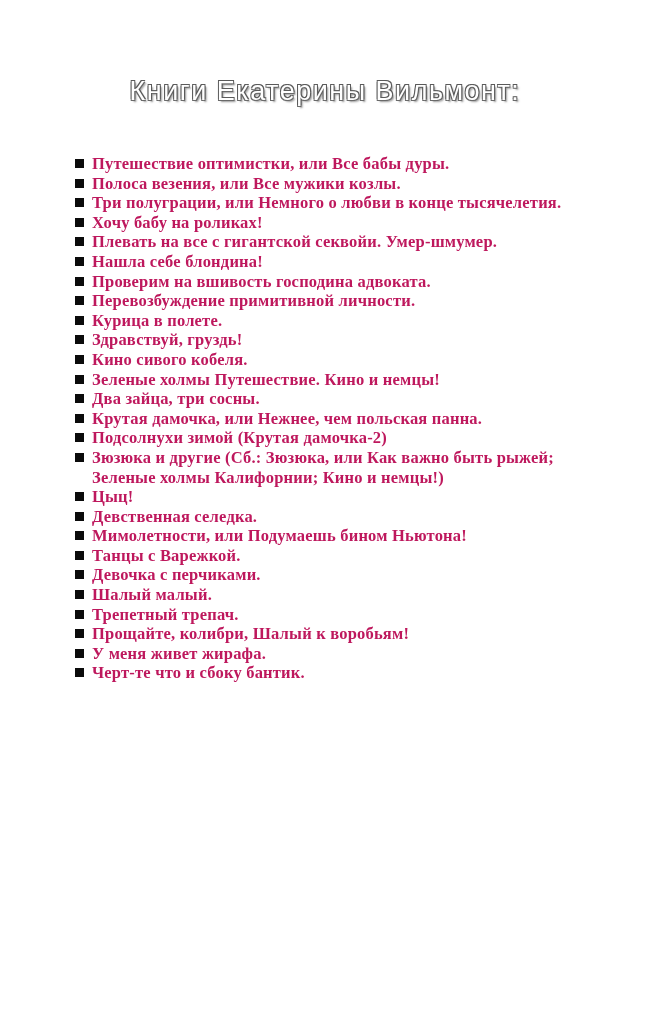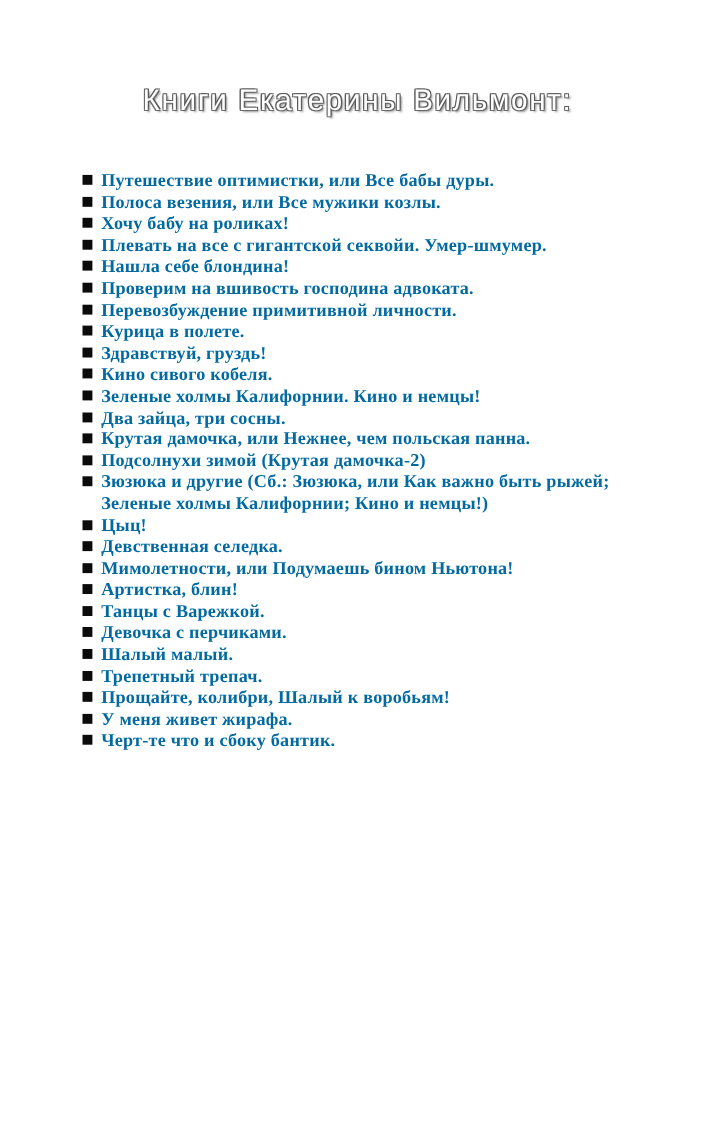--- a/index.html
+++ b/index.html
@@ -44,21 +44,21 @@
     width: 512px;
     list-style: none;
   }
 
   .book-item {
     display: flex;
     align-items: flex-start;
     font-size: 16.5px;
     font-weight: bold;
     line-height: 19.6px;
-    color: #0369a1;
+    color: #be185d;
     letter-spacing: 0.2px;
   }
 
   .bullet {
     flex: 0 0 auto;
     width: 9px;
     height: 9px;
     background: #0b0b0b;
     margin-top: 5px;
     margin-right: 8px;
@@ -79,20 +79,24 @@
     <li class="book-item">
       <span class="bullet"></span>
       <span class="book-text">Путешествие оптимистки, или Все бабы дуры.</span>
     </li>
 
     <li class="book-item">
       <span class="bullet"></span>
       <span class="book-text">Полоса везения, или Все мужики козлы.</span>
     </li>
 
+    <li class="book-item">
+      <span class="bullet"></span>
+      <span class="book-text">Три полуграции, или Немного о любви в конце тысячелетия.</span>
+    </li>
 
     <li class="book-item">
       <span class="bullet"></span>
       <span class="book-text">Хочу бабу на роликах!</span>
     </li>
 
     <li class="book-item">
       <span class="bullet"></span>
       <span class="book-text">Плевать на все с гигантской секвойи. Умер-шмумер.</span>
     </li>
@@ -123,21 +127,21 @@
     </li>
 
 
     <li class="book-item">
       <span class="bullet"></span>
       <span class="book-text">Кино сивого кобеля.</span>
     </li>
 
     <li class="book-item">
       <span class="bullet"></span>
-      <span class="book-text">Зеленые холмы Калифорнии. Кино и немцы!</span>
+      <span class="book-text">Зеленые холмы Путешествие. Кино и немцы!</span>
     </li>
 
     <li class="book-item">
       <span class="bullet"></span>
       <span class="book-text">Два зайца, три сосны.</span>
     </li>
 
 
     <li class="book-item">
       <span class="bullet"></span>
@@ -162,24 +166,20 @@
     <li class="book-item">
       <span class="bullet"></span>
       <span class="book-text">Девственная селедка.</span>
     </li>
 
     <li class="book-item">
       <span class="bullet"></span>
       <span class="book-text">Мимолетности, или Подумаешь бином Ньютона!</span>
     </li>
 
-    <li class="book-item">
-      <span class="bullet"></span>
-      <span class="book-text">Артистка, блин!</span>
-    </li>
 
     <li class="book-item">
       <span class="bullet"></span>
       <span class="book-text">Танцы с Варежкой.</span>
     </li>
 
     <li class="book-item">
       <span class="bullet"></span>
       <span class="book-text">Девочка с перчиками.</span>
     </li>

